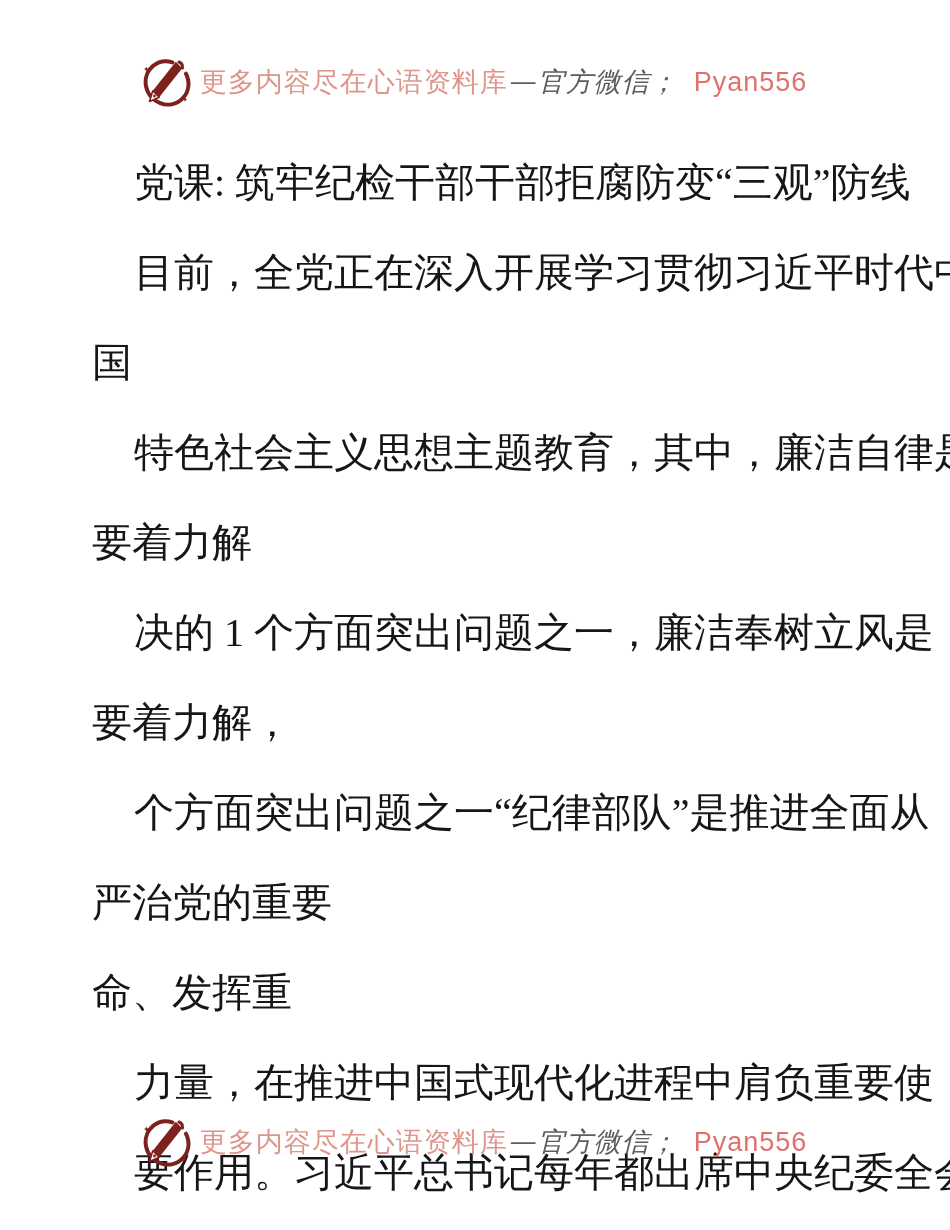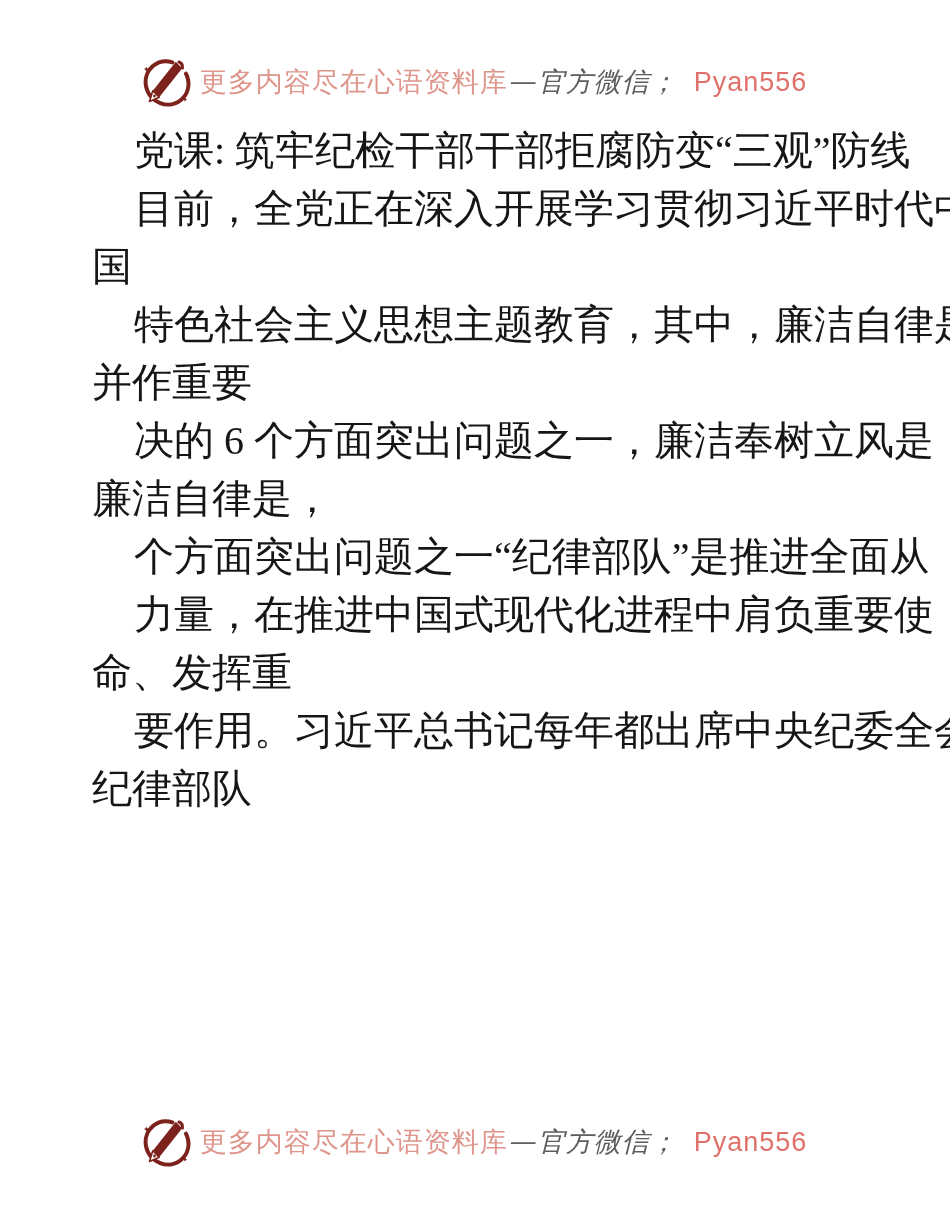--- a/index.html
+++ b/index.html
@@ -34,21 +34,21 @@
     color:var(--id,#e0716a);
     font-family:"Liberation Sans","DejaVu Sans",sans-serif;
     margin-left:16px;
   }
   .doc{
     position:absolute;left:92px;top:122px;width:800px;
     color:var(--ink,#161616);
     font-size:40px;line-height:58px;
     font-family:"Liberation Serif","DejaVu Serif",serif;
   }
-  .doc .line{white-space:nowrap;height:58px;}
+  .doc .line{white-space:nowrap;height:58px;margin-top:32px;}
   .doc .line.indent{padding-left:42px;}
 </style>
 </head>
 <body>
 
 <div class="watermark header">
   <span class="logo">
     <svg viewBox="0 0 48 52" aria-hidden="true">
       <path d="M24 5 a21 22 0 1 0 0.1 0" fill="none" stroke="currentColor" stroke-width="4" stroke-linecap="round" stroke-dasharray="96 18" transform="rotate(-40 24 27)"></path>
       <polygon points="32.8,5.7 39.2,12.3 16.2,41.3 9.8,34.7" fill="currentColor"></polygon>
@@ -62,26 +62,27 @@
   <span class="wm-text">
     <span class="brand">更多内容尽在心语资料库</span><span class="channel">—官方微信；</span><span class="wid">Pyan556</span>
   </span>
 </div>
 
 <div class="doc" id="doc-body">
     <div class="line indent">党课: 筑牢纪检干部干部拒腐防变“三观”防线</div>
     <div class="line indent">目前，全党正在深入开展学习贯彻习近平时代中</div>
     <div class="line">国</div>
     <div class="line indent">特色社会主义思想主题教育，其中，廉洁自律是</div>
-    <div class="line">并作重要</div>
-    <div class="line indent">决的 6 个方面突出问题之一，廉洁奉树立风是</div>
-    <div class="line">廉洁自律是，</div>
+    <div class="line">要着力解</div>
+    <div class="line indent">决的 1 个方面突出问题之一，廉洁奉树立风是</div>
+    <div class="line">要着力解，</div>
     <div class="line indent">个方面突出问题之一“纪律部队”是推进全面从</div>
+    <div class="line">严治党的重要</div>
+    <div class="line">命、发挥重</div>
     <div class="line indent">力量，在推进中国式现代化进程中肩负重要使</div>
-    <div class="line">命、发挥重</div>
     <div class="line indent">要作用。习近平总书记每年都出席中央纪委全会</div>
     <div class="line">纪律部队</div>
   </div>
 
 <div class="watermark footer">
   <span class="logo">
     <svg viewBox="0 0 48 52" aria-hidden="true">
       <path d="M24 5 a21 22 0 1 0 0.1 0" fill="none" stroke="currentColor" stroke-width="4" stroke-linecap="round" stroke-dasharray="96 18" transform="rotate(-40 24 27)"></path>
       <polygon points="32.8,5.7 39.2,12.3 16.2,41.3 9.8,34.7" fill="currentColor"></polygon>
       <path d="M36 6 q4 1.5 3.5 6" fill="none" stroke="currentColor" stroke-width="3" stroke-linecap="round"></path>

